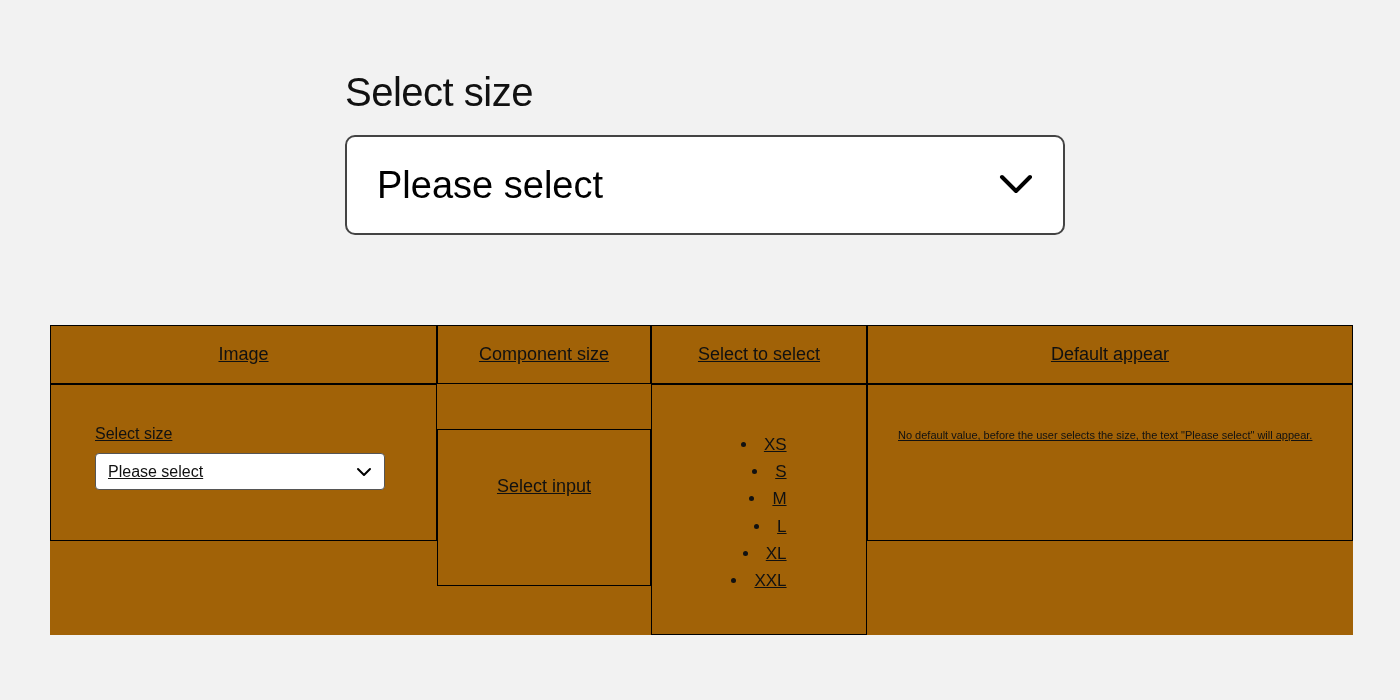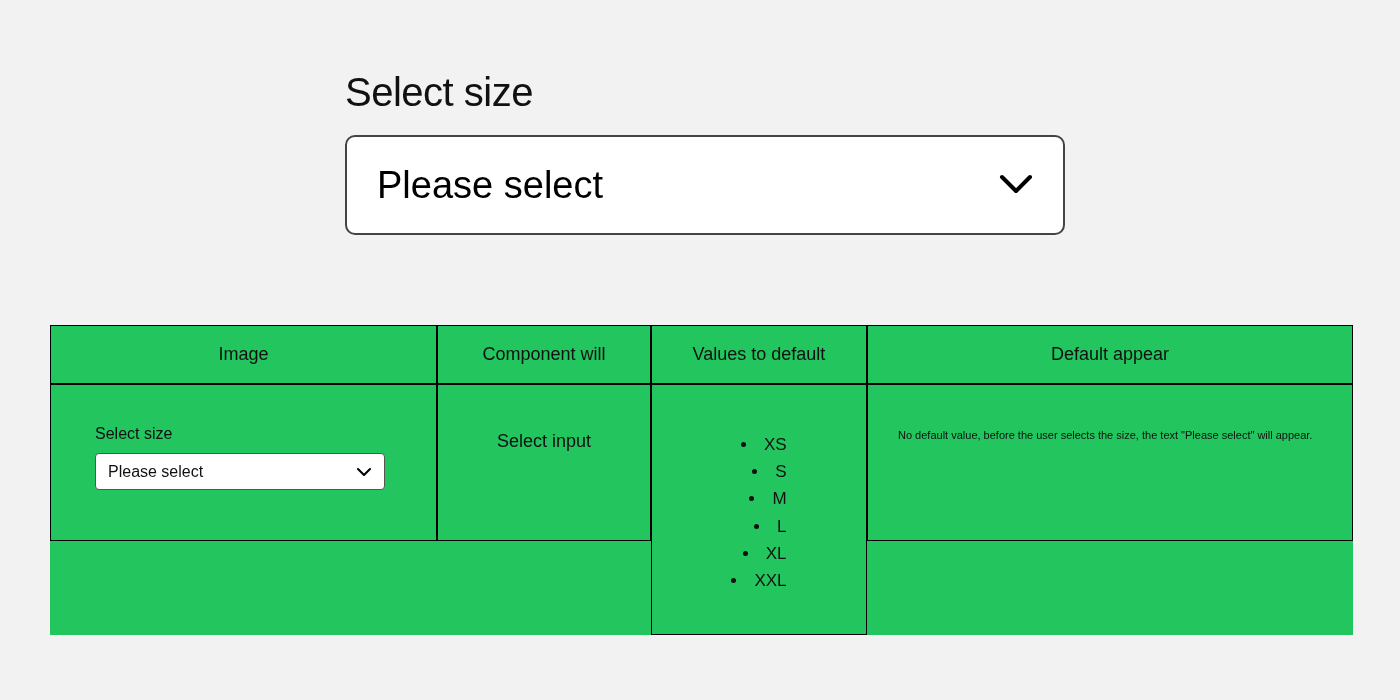--- a/index.html
+++ b/index.html
@@ -43,21 +43,22 @@
     font-size: 38px;
     color: #000;
   }
   .hero-chevron svg { display: block; }
 
   .spec-table {
     margin-top: 90px;
     display: grid;
     grid-template-columns: 387px 214px 216px 486px;
     width: 1303px;
-    background: #22c55e;
+    background: #a16207;
+    text-decoration: underline;
   }
   .th, .td {
     border: 1px solid #000;
     padding: 18px 24px;
     font-size: 18px;
   }
   .th {
     text-align: center;
     font-weight: 400;
   }
@@ -82,20 +83,21 @@
     cursor: pointer;
   }
   .mini-select-text { font-size: 16px; }
   .mini-chevron svg { display: block; }
   .td-type {
     display: flex;
     align-items: flex-start;
     justify-content: center;
     padding-top: 46px;
     font-size: 18px;
+    margin-top: 45px;
   }
   .td-values {
     display: flex;
     justify-content: center;
     padding-top: 46px;
     padding-bottom: 40px;
   }
   .td-values ul {
     list-style: disc;
     text-align: right;
@@ -131,22 +133,22 @@
         <svg width="34" height="22" viewBox="0 0 34 22" fill="none">
           <path d="M3 3 L17 17 L31 3" stroke="#000" stroke-width="4" stroke-linecap="round" stroke-linejoin="round"></path>
         </svg>
       </span>
     </div>
   </div>
 
   <div class="spec-table">
     <div class="row1">
       <div class="th">Image</div>
-      <div class="th">Component will</div>
-      <div class="th">Values to default</div>
+      <div class="th">Component size</div>
+      <div class="th">Select to select</div>
       <div class="th">Default appear</div>
     </div>
     <div class="row2">
       <div class="td td-image">
         <div class="mini-label">Select size</div>
         <div class="mini-select">
           <span class="mini-select-text">Please select</span>
           <span class="mini-chevron">
             <svg width="16" height="10" viewBox="0 0 16 10" fill="none">
               <path d="M2 2 L8 8 L14 2" stroke="#000" stroke-width="2" stroke-linecap="round" stroke-linejoin="round"></path>

